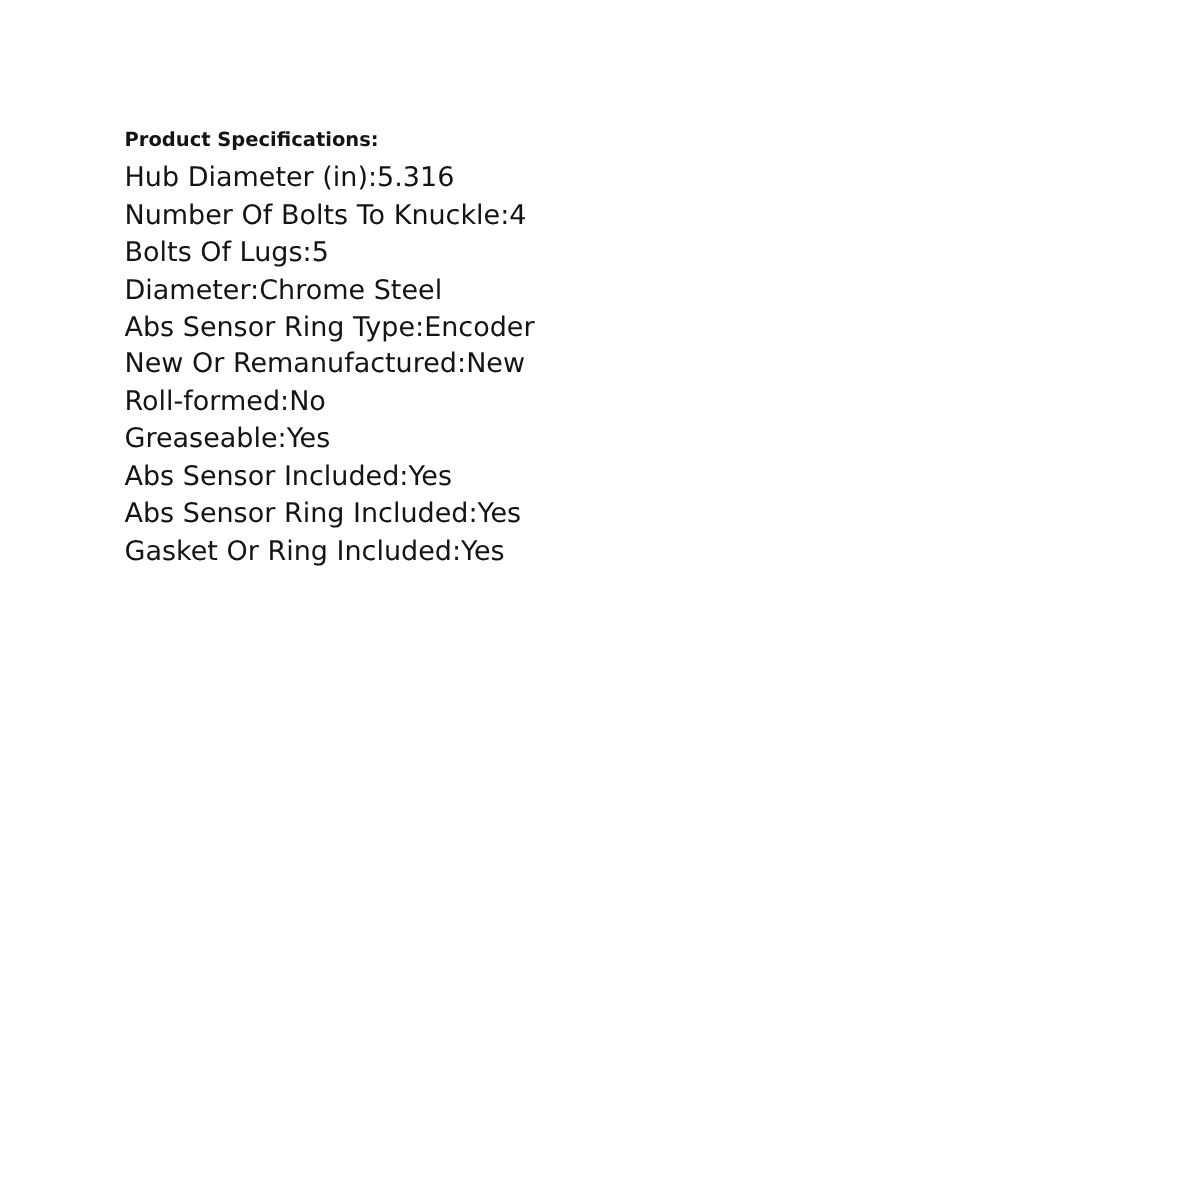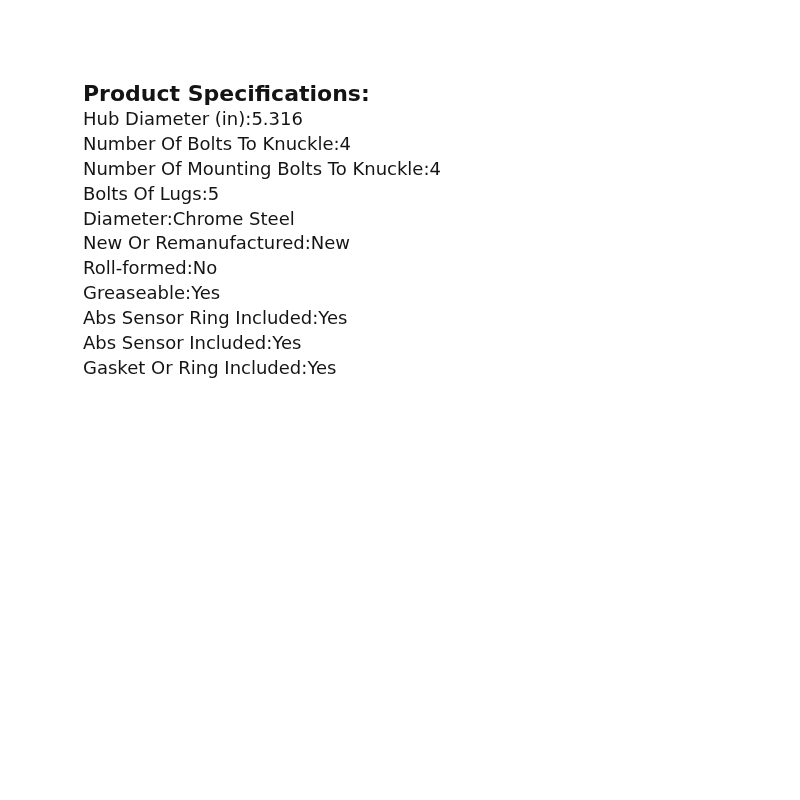--- a/index.html
+++ b/index.html
@@ -14,21 +14,21 @@
     font-family: "DejaVu Sans", "Liberation Sans", sans-serif;
     color: #141414;
     overflow: hidden;
   }
   .spec-content {
     position: absolute;
     left: 83px;
     top: 82px;
   }
   .spec-title {
-    font-size: 22px;
+    font-size: 13px;
     line-height: 24.9px;
     font-weight: 700;
     white-space: nowrap;
   }
   .spec-row {
     font-size: 18px;
     line-height: 24.9px;
     font-weight: 400;
     white-space: nowrap;
   }
@@ -39,32 +39,32 @@
 </head>
 <body>
 
 <div class="spec-content">
   <div class="spec-title">Product Specifications:</div>
 
   <div class="spec-row"><span class="spec-label">Hub Diameter (in)</span><span class="spec-colon">:</span><span class="spec-value">5.316</span></div>
 
   <div class="spec-row"><span class="spec-label">Number Of Bolts To Knuckle</span><span class="spec-colon">:</span><span class="spec-value">4</span></div>
 
-  <div class="spec-row"><span class="spec-label">Number Of Mounting Bolts To Knuckle</span><span class="spec-colon">:</span><span class="spec-value">4</span></div>
 
   <div class="spec-row"><span class="spec-label">Bolts Of Lugs</span><span class="spec-colon">:</span><span class="spec-value">5</span></div>
 
 
   <div class="spec-row"><span class="spec-label">Diameter</span><span class="spec-colon">:</span><span class="spec-value">Chrome Steel</span></div>
 
+  <div class="spec-row"><span class="spec-label">Abs Sensor Ring Type</span><span class="spec-colon">:</span><span class="spec-value">Encoder</span></div>
 
   <div class="spec-row"><span class="spec-label">New Or Remanufactured</span><span class="spec-colon">:</span><span class="spec-value">New</span></div>
 
   <div class="spec-row"><span class="spec-label">Roll-formed</span><span class="spec-colon">:</span><span class="spec-value">No</span></div>
 
   <div class="spec-row"><span class="spec-label">Greaseable</span><span class="spec-colon">:</span><span class="spec-value">Yes</span></div>
 
+  <div class="spec-row"><span class="spec-label">Abs Sensor Included</span><span class="spec-colon">:</span><span class="spec-value">Yes</span></div>
+
   <div class="spec-row"><span class="spec-label">Abs Sensor Ring Included</span><span class="spec-colon">:</span><span class="spec-value">Yes</span></div>
-
-  <div class="spec-row"><span class="spec-label">Abs Sensor Included</span><span class="spec-colon">:</span><span class="spec-value">Yes</span></div>
 
   <div class="spec-row"><span class="spec-label">Gasket Or Ring Included</span><span class="spec-colon">:</span><span class="spec-value">Yes</span></div>
 </div>
 
 </body></html>

